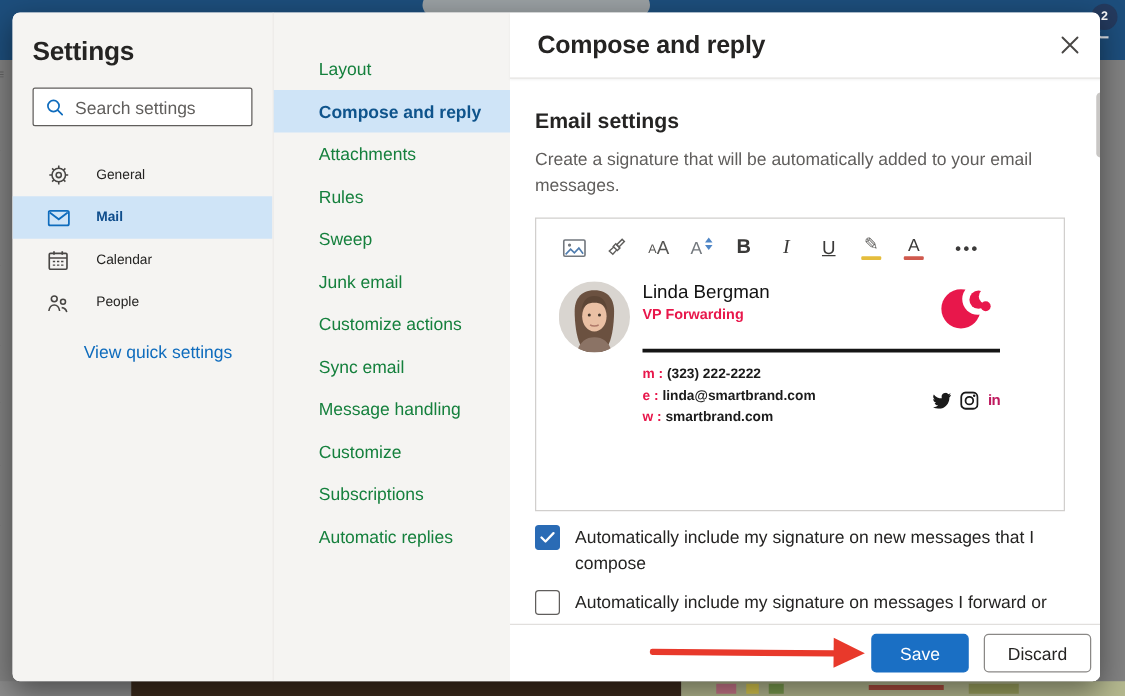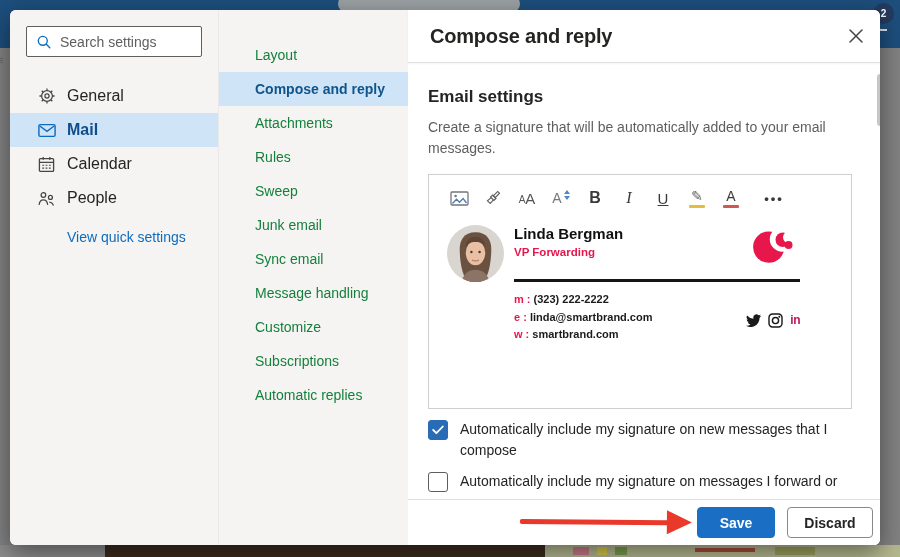--- a/index.html
+++ b/index.html
@@ -24,21 +24,21 @@
   .dialog { position:absolute; left:10px; top:10px; width:870px; height:535px; background:#fff;
             border-radius:6px; box-shadow:0 8px 24px rgba(0,0,0,.45); display:flex; overflow:hidden; z-index:2; }
 
   
   .panel-left { width:208px; background:#f5f4f2; flex:none; padding-top:16px; }
   .panel-left h1 { font-size:21px; font-weight:bold; color:#252423; margin:4px 16px 16px 16px; letter-spacing:-.2px; }
   .searchbox { display:flex; align-items:center; gap:8px; margin:0 16px 22px 16px; height:31px;
                background:#fff; border:1px solid #605e5c; border-radius:2px; padding:0 9px; }
   .searchbox input { border:none; outline:none; width:100%; font-size:14px; color:#252423; background:transparent; font-family:inherit; }
   .searchbox input::placeholder { color:#605e5c; }
-  .side-item { display:flex; align-items:center; gap:11px; height:34px; padding-left:27px; font-size:16px; color:#252423; cursor:pointer; }
+  .side-item { display:flex; align-items:center; gap:21px; height:34px; padding-left:27px; font-size:11px; color:#252423; cursor:pointer; }
   .side-item .ic { width:19px; display:flex; justify-content:center; }
   .side-item.selected { background:#cfe4f7; font-weight:bold; color:#0f4d8c; }
   .quick-link { display:block; margin:14px 0 0 57px; font-size:14px; color:#0f6cbd; cursor:pointer; text-decoration:none; }
 
   
   .panel-nav { width:190px; background:#f5f4f2; flex:none; padding-top:28px; border-left:1px solid #ebe9e7; }
   .nav-item { height:34px; display:flex; align-items:center; padding-left:36px; font-size:14px; color:#15803d; cursor:pointer; }
   .nav-item.selected { background:#cfe4f7; color:#0f548c; font-weight:bold; }
 
   
@@ -62,40 +62,40 @@
   .fs-arrows { display:inline-flex; flex-direction:column; gap:2px; margin-left:2px; margin-bottom:7px; }
   .fs-arrows b { width:0; height:0; border-left:3.5px solid transparent; border-right:3.5px solid transparent; }
   .fs-arrows .up { border-bottom:4px solid #4f86c6; }
   .fs-arrows .dn { border-top:4px solid #4f86c6; }
   .more-dots { font-size:13px; letter-spacing:2px; color:#3b3a39; font-weight:bold; }
 
   .sig { display:flex; gap:10px; margin-top:13px; padding-left:5px; }
   .avatar { width:57px; height:57px; flex:none; }
   .sig-body { width:286px; }
   .sig-top { display:flex; justify-content:space-between; align-items:flex-start; }
-  .sig-name { font-size:15px; font-weight:bold; color:#111; }
+  .sig-name { font-size:15px; font-weight:normal; color:#111; }
   .sig-role { font-size:11.5px; font-weight:bold; color:#e8174b; margin-top:4px; }
   .sig-divider { height:3px; background:#151515; margin:10px 0 9px 0; }
   .sig-bottom { display:flex; justify-content:space-between; }
   .contacts { font-size:11px; font-weight:bold; color:#1b1b1b; line-height:17.5px; }
   .contacts .k { color:#e8174b; }
   .socials { display:flex; gap:7px; align-items:center; margin-top:6px; }
   .socials .li { font-size:12px; font-weight:bold; color:#be185d; letter-spacing:-.5px; }
 
   .check-row { display:flex; gap:12px; margin-top:10px; align-items:flex-start; cursor:pointer; }
   .cb { width:20px; height:20px; flex:none; border:1px solid #605e5c; border-radius:3px; background:#fff;
         display:flex; align-items:center; justify-content:center; margin-top:1px; }
   .cb.checked { background:#2a6bb5; border-color:#2a6bb5; }
   .cb-label { font-size:14px; color:#252423; line-height:21px; max-width:424px; }
 
   .scroll-thumb { position:absolute; right:4px; top:64px; width:7px; height:52px; background:#c8c6c4; border-radius:4px; }
 
   .pm-footer { position:absolute; left:0; right:0; bottom:0; height:46px; background:#fff;
                border-top:1px solid #e1dfdd; display:flex; align-items:center; justify-content:flex-end; gap:12px; padding:0 15px; }
-  .btn { height:31px; border-radius:4px; font-size:14px; font-weight:bold; cursor:pointer; font-family:inherit; }
+  .btn { height:31px; border-radius:4px; font-size:14px; font-weight:normal; cursor:pointer; font-family:inherit; }
   .btn-primary { width:78px; background:#1a6fc4; border:1px solid #1a6fc4; color:#fff; }
   .btn-secondary { width:86px; background:#fff; border:1px solid #8a8886; color:#252423; }
 
   
   .anno-arrow { position:absolute; left:520px; top:509px; z-index:5; transform:rotate(.5deg); }
   .anno-arrow .shaft { position:absolute; left:0; top:10px; width:149px; height:4.5px; background:#e8392b; border-radius:2px; }
   .anno-arrow .head { position:absolute; left:147px; top:0; width:0; height:0;
                       border-top:12px solid transparent; border-bottom:12px solid transparent; border-left:25px solid #e8392b; }
 </style>
 </head>
@@ -123,20 +123,21 @@
     <i style="left:52px;width:10px;background:#d8c84e;"></i>
     <i style="left:70px;width:12px;background:#7a9b4e;"></i>
     <i style="left:150px;width:60px;background:#a84b3c;height:4px;top:3px;"></i>
     <i style="left:230px;width:40px;background:#9aa05e;"></i>
   </div>
 </div>
 
 <div class="dialog">
 
   <aside class="panel-left">
+    <h1>Settings</h1>
 
     <div class="searchbox">
       <span style="line-height:0;">
         <svg width="16" height="16" viewBox="0 0 20 20">
             <circle cx="8.5" cy="8.5" r="5.6" fill="none" stroke="#0f6cbd" stroke-width="1.7"></circle>
             <line x1="12.9" y1="12.9" x2="17.2" y2="17.2" stroke="#0f6cbd" stroke-width="1.7" stroke-linecap="round"></line>
           </svg>
       </span>
       <input placeholder="Search settings" style="">
     </div>
@@ -190,20 +191,21 @@
     <a class="quick-link">View quick settings</a>
   </aside>
 
   <nav class="panel-nav">
     <div class="nav-item">Layout</div>
     <div class="nav-item selected">Compose and reply</div>
     <div class="nav-item">Attachments</div>
     <div class="nav-item">Rules</div>
     <div class="nav-item">Sweep</div>
     <div class="nav-item">Junk email</div>
+    <div class="nav-item">Customize actions</div>
     <div class="nav-item">Sync email</div>
     <div class="nav-item">Message handling</div>
     <div class="nav-item">Customize</div>
     <div class="nav-item">Subscriptions</div>
     <div class="nav-item">Automatic replies</div>
   </nav>
 
   <section class="panel-main">
     <div class="pm-header">
       <h2>Compose and reply</h2>

